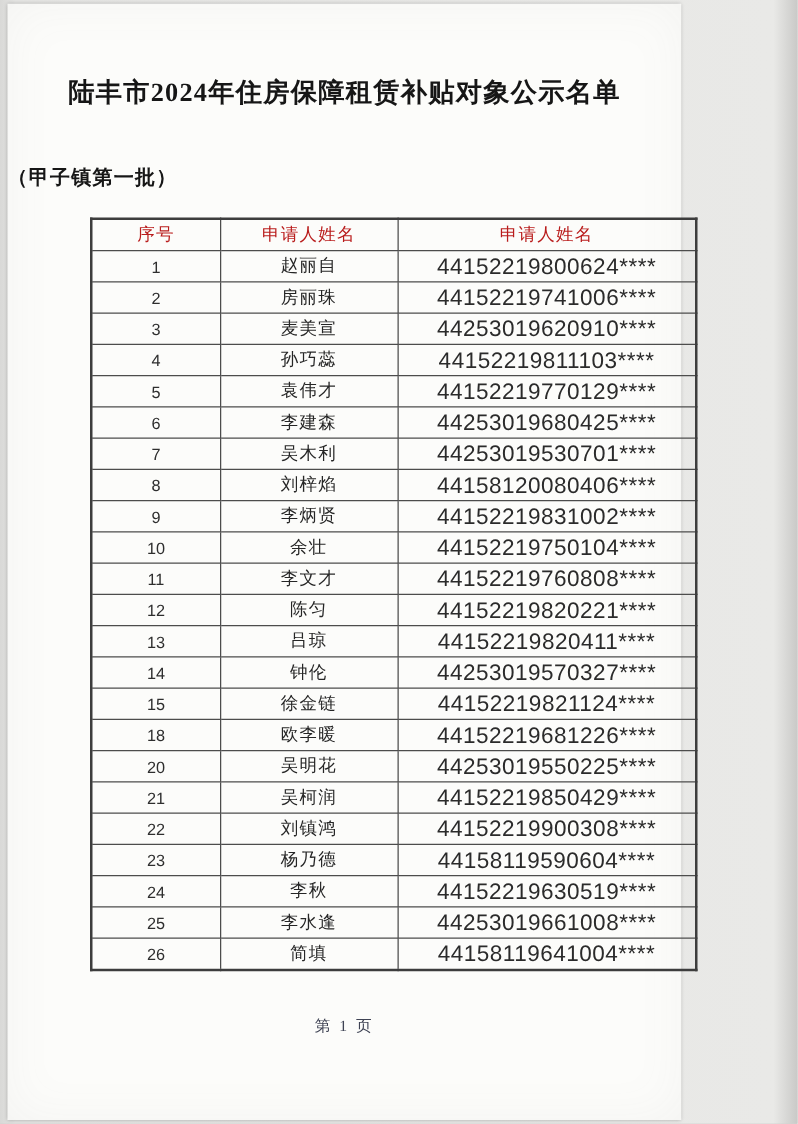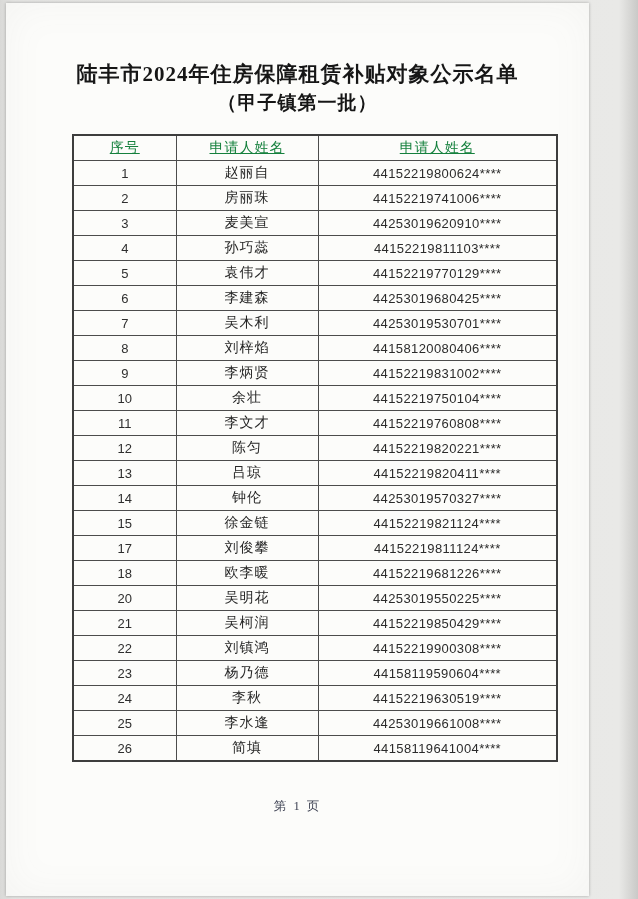--- a/index.html
+++ b/index.html
@@ -14,41 +14,41 @@
   .scan-wrap {
     position: relative;
     width: 638px;
     height: 899px;
     background: linear-gradient(90deg, #d9d9d7 0%, #e4e4e2 2%, #e9e9e7 97%, #c9c9c7 100%);
   }
   .page {
     position: absolute;
     left: 6px;
     top: 3px;
-    width: 583px;
+    width: 539px;
     height: 893px;
     background: #fcfcfa;
     box-shadow: 0 0 3px rgba(0,0,0,0.28), inset 0 0 40px rgba(120,120,118,0.06);
   }
   .doc-title {
     margin-top: 57px;
     text-align: center;
     font-size: 21px;
     line-height: 29px;
     font-weight: 700;
     color: #161616;
     letter-spacing: 1px;
   }
   .doc-subtitle {
-    text-align: center;
-    font-size: 19px;
+    font-size: 16px;
     line-height: 28px;
     font-weight: 700;
     color: #161616;
     letter-spacing: 1px;
+    margin-top: 40px;
   }
   table.roster {
     margin: 17px 0 0 66px;
     width: 484px;
     border-collapse: collapse;
     table-layout: fixed;
     border: 2px solid #3d3d3d;
   }
   table.roster col.c-index { width: 103px; }
   table.roster col.c-name  { width: 142px; }
@@ -58,38 +58,37 @@
     height: 24px;
     padding: 0;
     text-align: center;
     vertical-align: middle;
     overflow: hidden;
     white-space: nowrap;
   }
   table.roster th {
     font-size: 14px;
     font-weight: 500;
-    color: #15803d;
-    letter-spacing: 1px;
-    text-decoration: underline;
+    color: #b91c1c;
+    letter-spacing: 1px;
   }
   td.cell-index {
     font-family: "Liberation Sans", "DejaVu Sans", sans-serif;
     font-size: 13px;
     color: #2e2e2e;
   }
   td.cell-name {
     font-size: 14px;
     color: #262626;
     letter-spacing: 1px;
     font-family: Liberation Serif, serif;
   }
   td.cell-id {
     font-family: "Liberation Sans", "DejaVu Sans", sans-serif;
-    font-size: 13px;
+    font-size: 18px;
     color: #2b2b2b;
     letter-spacing: 0.4px;
   }
   .page-footer {
     margin-top: 36px;
     text-align: center;
     font-size: 12.5px;
     color: #3e4253;
     letter-spacing: 2px;
   }
@@ -202,25 +201,20 @@
     <td class="cell-id">44253019570327****</td>
   </tr>
 
   <tr>
     <td class="cell-index">15</td>
     <td class="cell-name">徐金链</td>
     <td class="cell-id">44152219821124****</td>
   </tr>
 
 
-  <tr>
-    <td class="cell-index">17</td>
-    <td class="cell-name">刘俊攀</td>
-    <td class="cell-id">44152219811124****</td>
-  </tr>
 
   <tr>
     <td class="cell-index">18</td>
     <td class="cell-name">欧李暖</td>
     <td class="cell-id">44152219681226****</td>
   </tr>
 
 
   <tr>
     <td class="cell-index">20</td>

